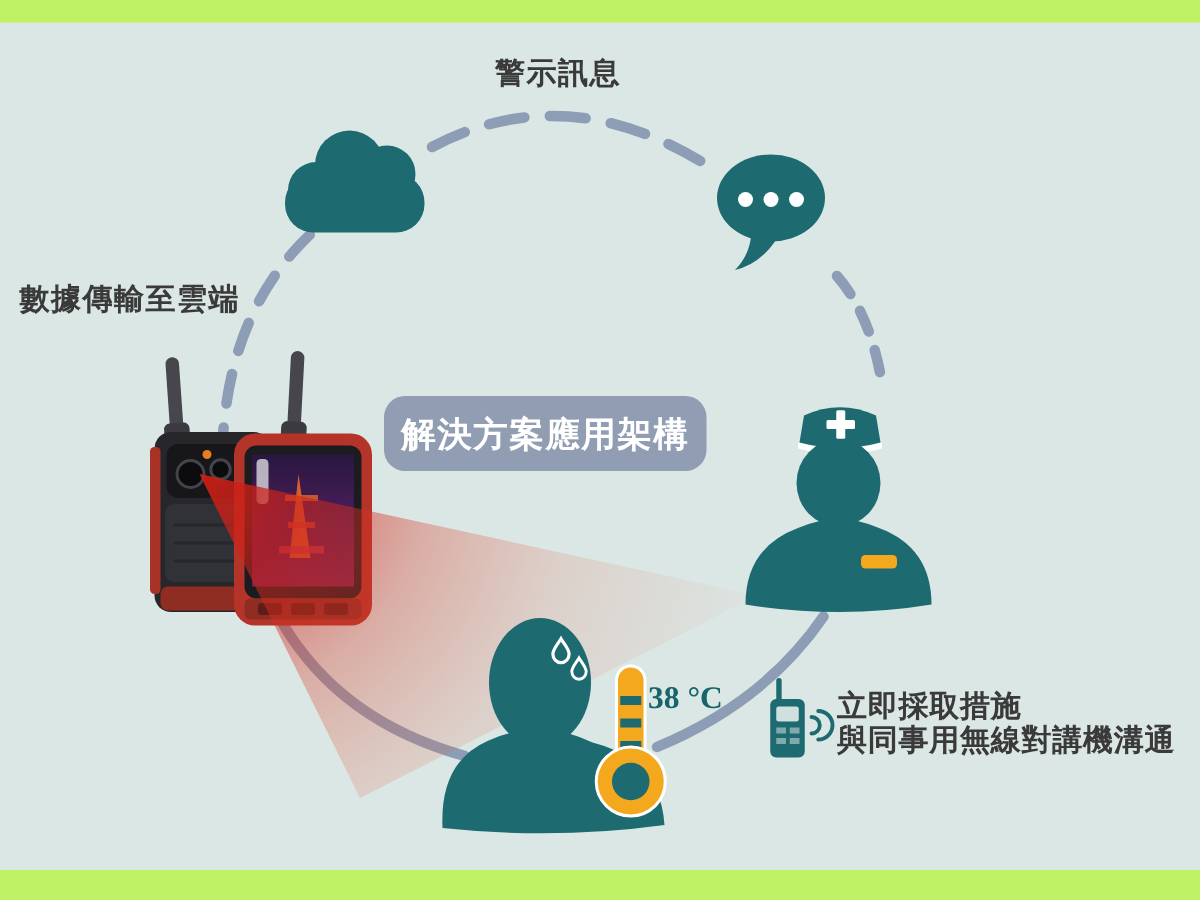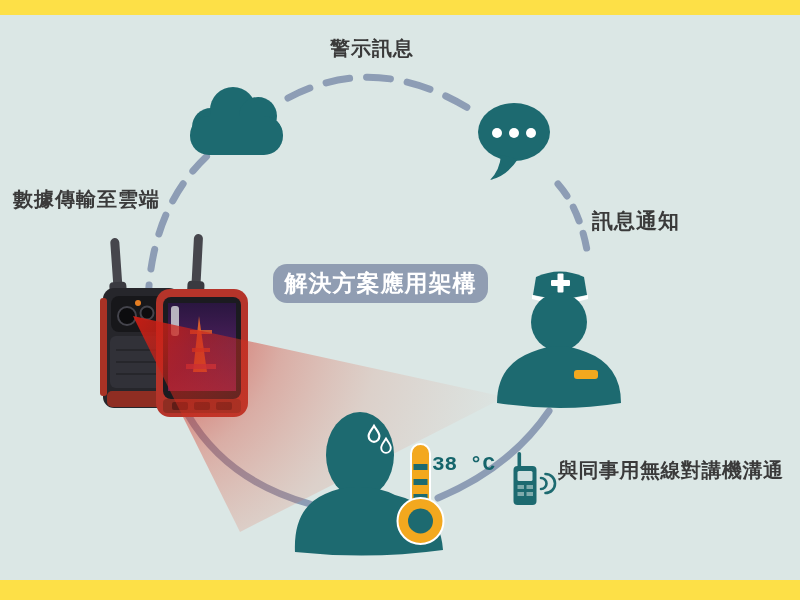--- a/index.html
+++ b/index.html
@@ -1,40 +1,40 @@
 <!DOCTYPE html>
 <html><head>
 <meta charset="utf-8">
 <style>
   html,body { margin:0; padding:0; background:#ffffff; }
   .stage {
     position:relative; width:800px; height:600px; overflow:hidden;
-    background:#fde047;
-    font-family:Liberation Mono, monospace;
+    background:#bef264;
+    font-family:Liberation Serif, serif;
   }
   .bg-panel {
     position:absolute; left:0; top:15px; width:800px; height:565px;
     background:#dbe7e5;
   }
   .canvas { position:absolute; left:0; top:0; }
   .lbl {
     position:absolute; font-weight:bold; color:#3a3a3a;
     font-size:20px; letter-spacing:1px; white-space:nowrap;
   }
   .lbl-alert   { left:330px; top:35px; }
   .lbl-cloud   { left:13px;  top:186px; }
   .lbl-notify  { left:592px; top:207px; font-size:21px; }
   .lbl-temp    { left:149px; top:478px; font-size:21px; }
   .lbl-action  { left:558px; top:460px; line-height:23px; letter-spacing:0.5px; }
   .lbl-degrees {
     position:absolute; left:432px; top:453px;
     font-weight:bold; font-size:21px; color:#15656b; white-space:nowrap;
   }
   .title-box {
-    position:absolute; left:273px; top:264px; width:215px; height:39px;
+    position:absolute; left:256px; top:264px; width:215px; height:50px;
     background:#909db2; border-radius:14px;
     display:flex; align-items:center; justify-content:center;
   }
   .title-box span {
     color:#ffffff; font-weight:bold; font-size:23px; letter-spacing:1px;
     white-space:nowrap;
   }
 </style>
 </head>
 <body>
@@ -163,22 +163,22 @@
       <rect x="526.5" y="492" width="6.5" height="4" fill="#cfe0df" opacity="0.55"></rect>
       <g fill="none" stroke="#1d6a70" stroke-width="2.6" stroke-linecap="round">
         <path d="M 541 478 A 5.5 5.5 0 0 1 541 489"></path>
         <path d="M 545.5 474 A 9.5 9.5 0 0 1 545.5 493"></path>
       </g>
     </g>
   </svg>
 
   <div class="lbl lbl-alert">警示訊息</div>
   <div class="lbl lbl-cloud">數據傳輸至雲端</div>
-  <div class="lbl lbl-notify">訊息通知</div>
   <div class="lbl lbl-action">
+    <div>立即採取措施</div>
     <div>與同事用無線對講機溝通</div>
   </div>
   <div class="lbl-degrees">38 °C</div>
 
   <div class="title-box">
     <span>解決方案應用架構</span>
   </div>
 </div>
 
 </body></html>

